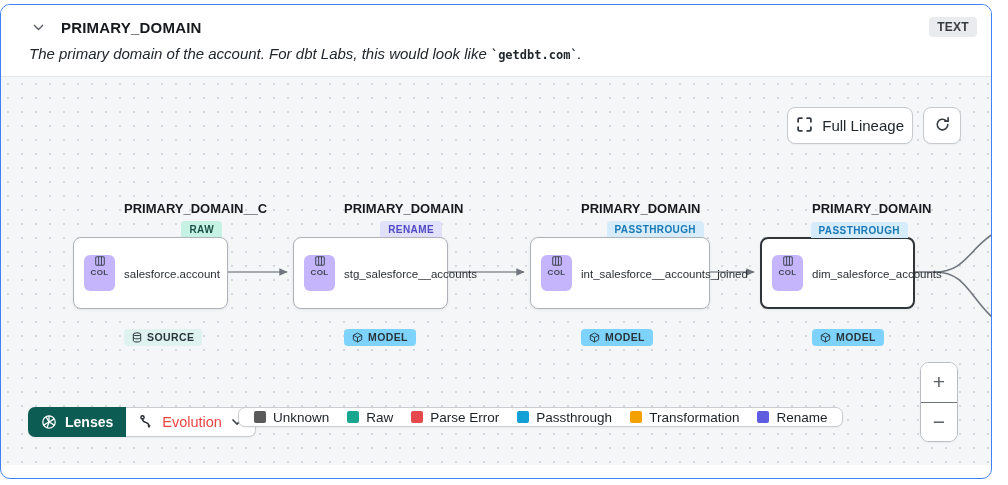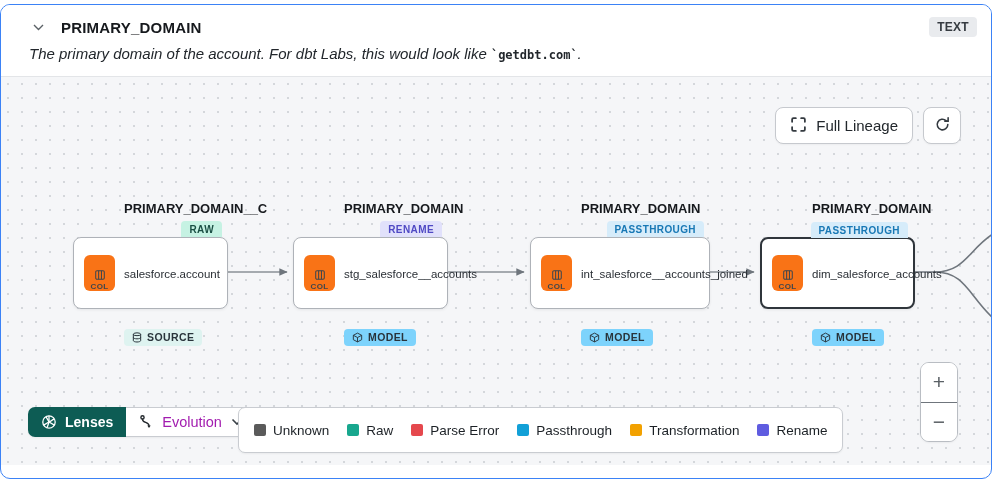--- a/index.html
+++ b/index.html
@@ -20,58 +20,58 @@
   .inherited a { color:#0e8276; text-decoration:underline; cursor:pointer; }
 
   
   .canvas { position:relative; width:992px; height:389px; background:#f5f6f8;
             border-top:1px solid #e3e5e8;
             background-image:radial-gradient(circle, #d4d7db 1px, transparent 1.2px);
             background-size:14px 14px; }
 
   .toolbar { position:absolute; top:30px; right:32px; display:flex; gap:10px; }
   .btn-full { display:flex; align-items:center; gap:9px; background:#fff; border:1px solid #c6c9ce;
-              border-radius:8px; height:37px; padding:0 14px; font-size:15px; color:#22272c; cursor:pointer;
+              border-radius:8px; height:37px; padding:0 8px; font-size:15px; color:#22272c; cursor:pointer;
               box-shadow:0 1px 2px rgba(0,0,0,.04); }
   .btn-refresh { width:38px; height:37px; background:#fff; border:1px solid #c6c9ce; border-radius:8px;
                  display:flex; align-items:center; justify-content:center; cursor:pointer;
                  box-shadow:0 1px 2px rgba(0,0,0,.04); }
 
   
   .node { position:absolute; height:72px; background:#fff; border:1px solid #aeb2b8; border-radius:8px;
           box-shadow:0 1px 3px rgba(0,0,0,.07); cursor:pointer; }
   .node.selected { border:2px solid #2f353b; }
   .evo-badge { position:absolute; top:-17px; right:5px; font-size:10px; font-weight:700; letter-spacing:.4px;
                padding:3px 8px 2px; border-radius:4px 4px 0 0; }
   .evo-raw  { background:#c6f2e3; color:#1b4f44; }
   .evo-rename { background:#e1e1fb; color:#4f49c4; }
   .evo-pass { background:#d6ecfa; color:#1878b5; }
   .node-inner { display:flex; align-items:center; gap:9px; height:100%; padding:8px 10px; }
-  .col-chip { width:31px; height:36px; background:#f97316; border-radius:6px; display:flex; flex-direction:column;
-              align-items:center; justify-content:flex-end; gap:1px; flex:0 0 auto; }
+  .col-chip { width:31px; height:36px; background:#c4b5fd; border-radius:6px; display:flex; flex-direction:column;
+              align-items:center; justify-content:flex-start; gap:1px; flex:0 0 auto; }
   .col-chip span { font-size:8px; font-weight:700; color:#3f464d; letter-spacing:.3px; }
   .node-text { display:flex; flex-direction:column; align-items:flex-start;gap:45px; }
   .node-title { font-size:13px; font-weight:700; color:#16191d; white-space:nowrap; }
   .node-sub { font-size:11.5px; color:#2a2f35; margin-top:7px; white-space:nowrap; }
   .res-badge { display:flex; align-items:center; gap:5px; margin-top:4px; font-size:10.5px; font-weight:700;
                color:#29343b; letter-spacing:.4px; padding:2.5px 8px; border-radius:4px; }
   .res-source { background:#def3f0; }
   .res-model { background:#7dd3fc; }
 
   .edges { position:absolute; left:0; top:0; width:992px; height:389px; pointer-events:none; }
 
   
   .lenses { position:absolute; left:27px; top:330px; display:flex; height:30px; border-radius:7px;
             box-shadow:0 1px 2px rgba(0,0,0,.05); }
   .lens-btn { display:flex; align-items:center; gap:8px; background:#0d5c54; color:#fff; font-size:14px;
               font-weight:700; padding:0 13px; border-radius:7px 0 0 7px; cursor:pointer; }
   .lens-sel { display:flex; align-items:center; gap:9px; background:#fff; border:1px solid #c9ccd1;
-              border-left:none; color:#a21caf; font-size:14.5px; padding:0 12px; border-radius:0 7px 7px 0; cursor:pointer; }
-
-  .legend { position:absolute; left:237px; top:330px; height:46px; display:flex; align-items:center; gap:18px;
+              border-left:none; color:#ef4444; font-size:14.5px; padding:0 12px; border-radius:0 7px 7px 0; cursor:pointer; }
+
+  .legend { position:absolute; left:237px; top:330px; height:20px; display:flex; align-items:center; gap:18px;
             background:#fff; border:1px solid #c9ccd1; border-radius:7px; padding:0 15px;
             box-shadow:0 1px 2px rgba(0,0,0,.05); }
   .leg-item { display:flex; align-items:center; gap:7px; }
   .leg-sw { width:12px; height:12px; border-radius:2px; }
   .leg-lb { font-size:13.5px; color:#1c2126; }
 
   .zoomctl { position:absolute; right:35px; top:285px; width:38px; height:80px; background:#fff;
              border:1px solid #b9bdc3; border-radius:9px; display:flex; flex-direction:column;
              box-shadow:0 1px 2px rgba(0,0,0,.05); overflow:hidden; }
   .zoomctl .zbtn { flex:1; display:flex; align-items:center; justify-content:center; font-size:21px;

